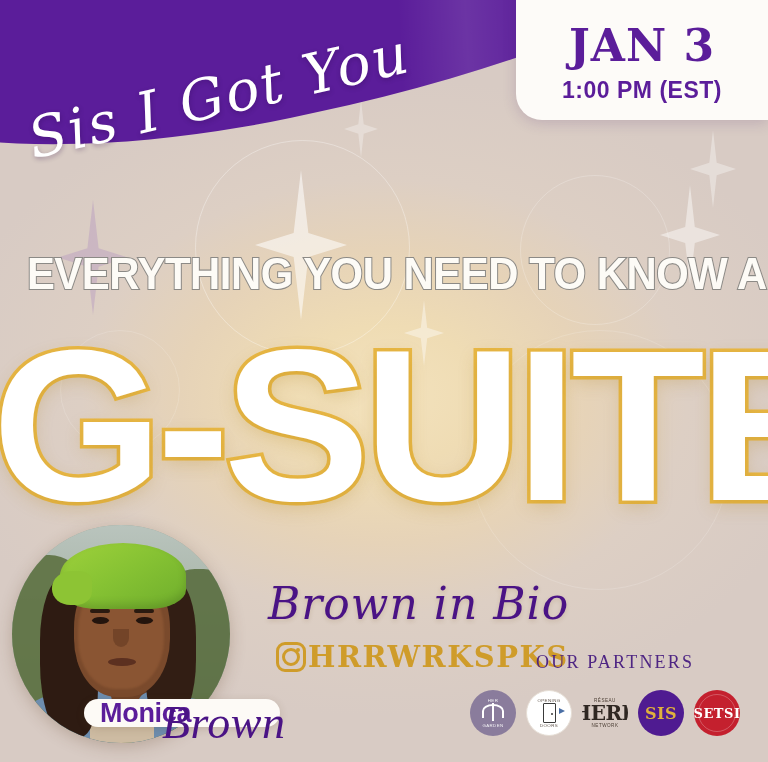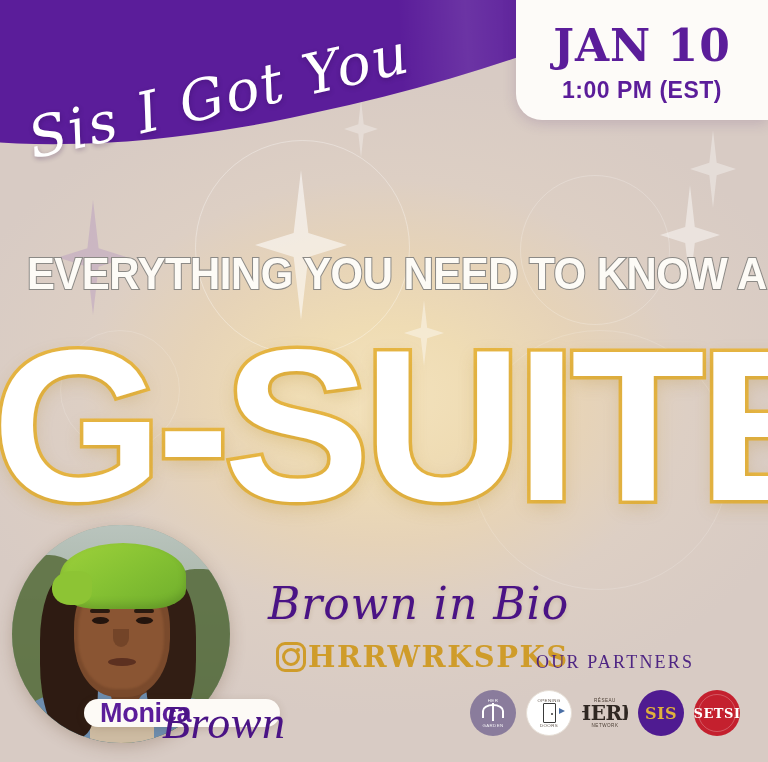--- a/index.html
+++ b/index.html
@@ -369,21 +369,21 @@
 
   <div class="band-gold"></div>
   <div class="band-beige"></div>
   <div class="band-purple">
     <div class="sheen"></div>
   </div>
 
   <div class="script-sis">Sis I Got You</div>
 
   <div class="date-card">
-    <div class="date-main">JAN 10</div>
+    <div class="date-main">JAN 3</div>
     <div class="date-time">1:00 PM (EST)</div>
   </div>
 
   <div class="headline">EVERYTHING YOU NEED TO KNOW ABOUT</div>
   <div class="title-gsuite">G-SUITE</div>
 
   <div class="link-bio">Brown in Bio</div>
   <div class="handle-row">
     <span class="ig-icon"></span>
     <span class="handle-text">HRRWRKSPKS</span>

